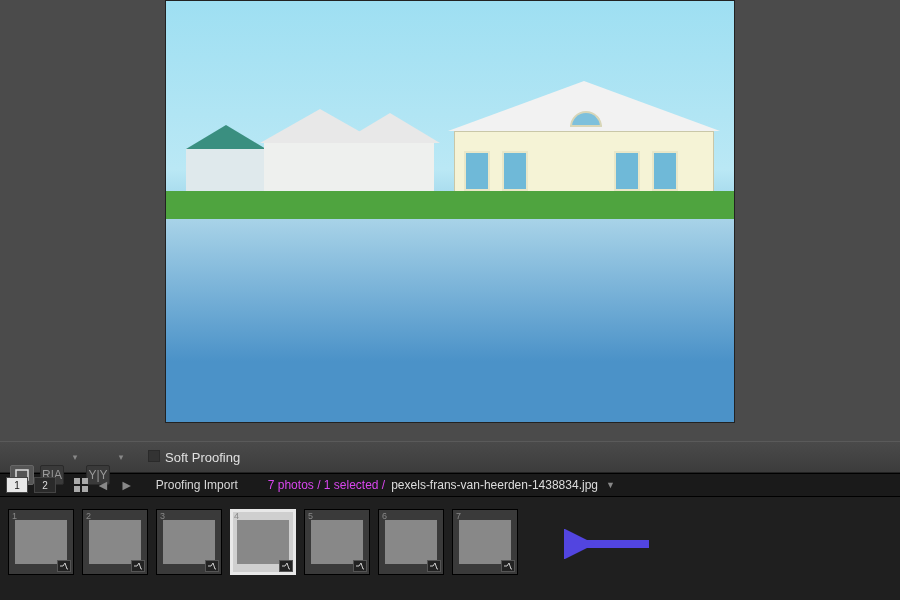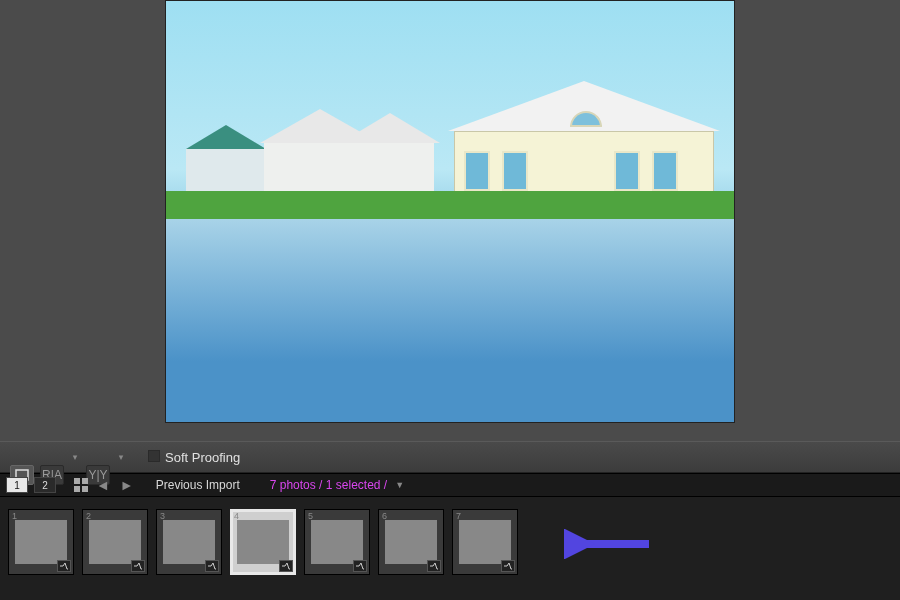--- a/index.html
+++ b/index.html
@@ -144,23 +144,24 @@
   <div style="width:6px"></div>
   <div class="grid-icon">
       <span></span>
       <span></span>
       <span></span>
       <span></span>
     </div>
   <span class="nav-arrow">◄</span>
   <span class="nav-arrow">►</span>
   <div style="width:8px"></div>
-  <span>Previous Import</span>
+  <span>Proofing Import</span>
   <div style="width:18px"></div>
   <span class="fh-count">7 photos / 1 selected /</span>
+  <span class="fh-file">pexels-frans-van-heerden-1438834.jpg</span>
   <span class="fh-caret">▼</span>
 </div>
 
 <div class="filmstrip" id="filmstrip">
   <div class="thumb">
       <span class="num">1</span>
       <div class="img sc-room"></div>
       <div class="badge">
         <svg viewBox="0 0 10 8">
           <path d="M1 4h3l2-3 2 6h1" stroke="#ccc" stroke-width="1" fill="none"></path>

